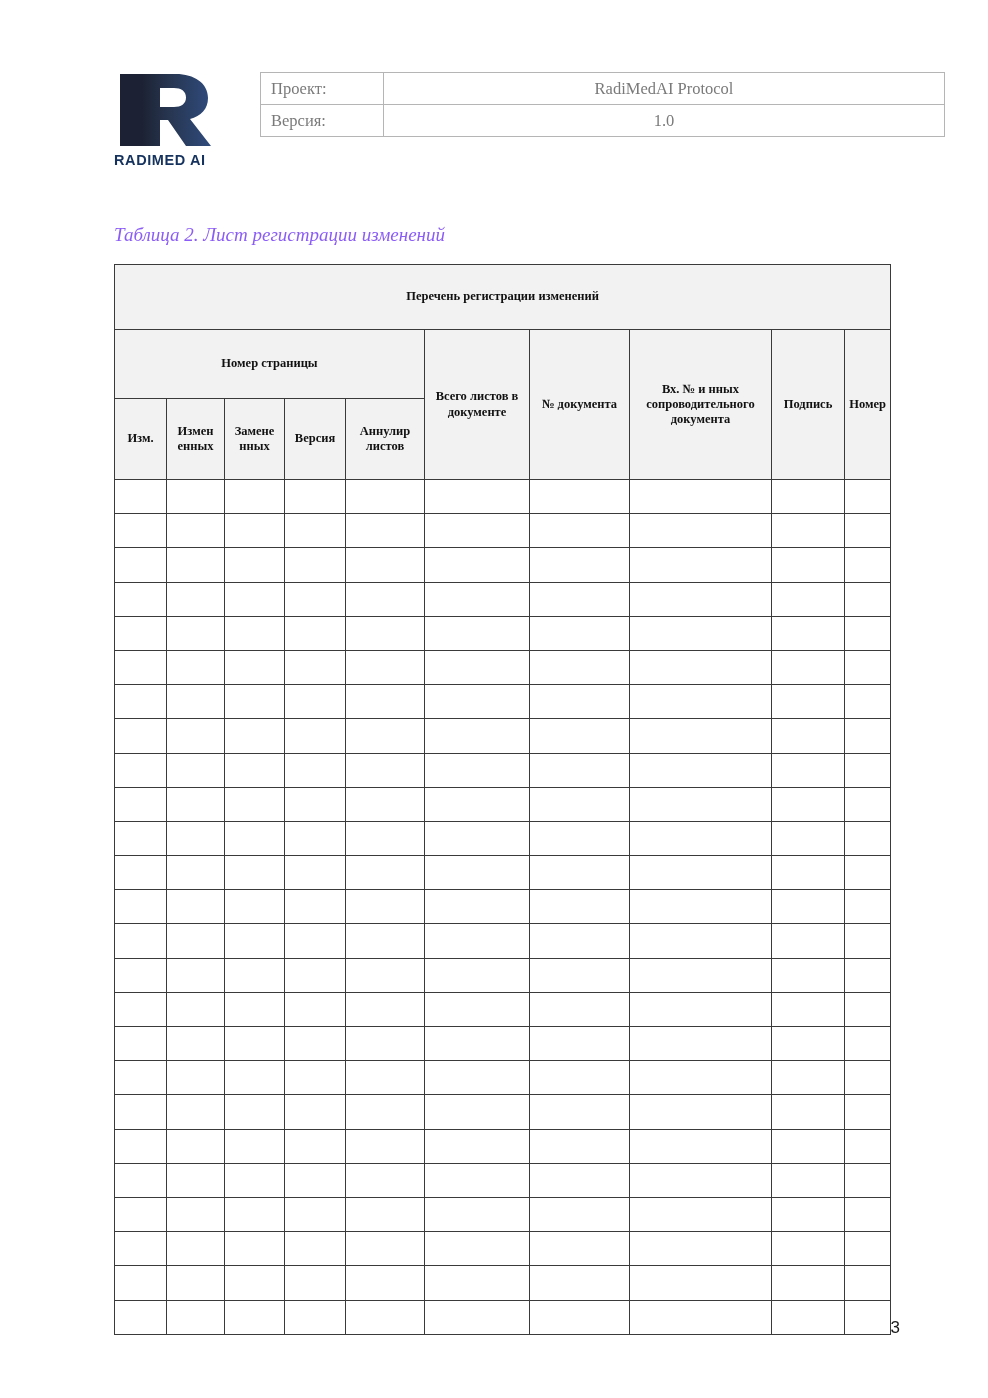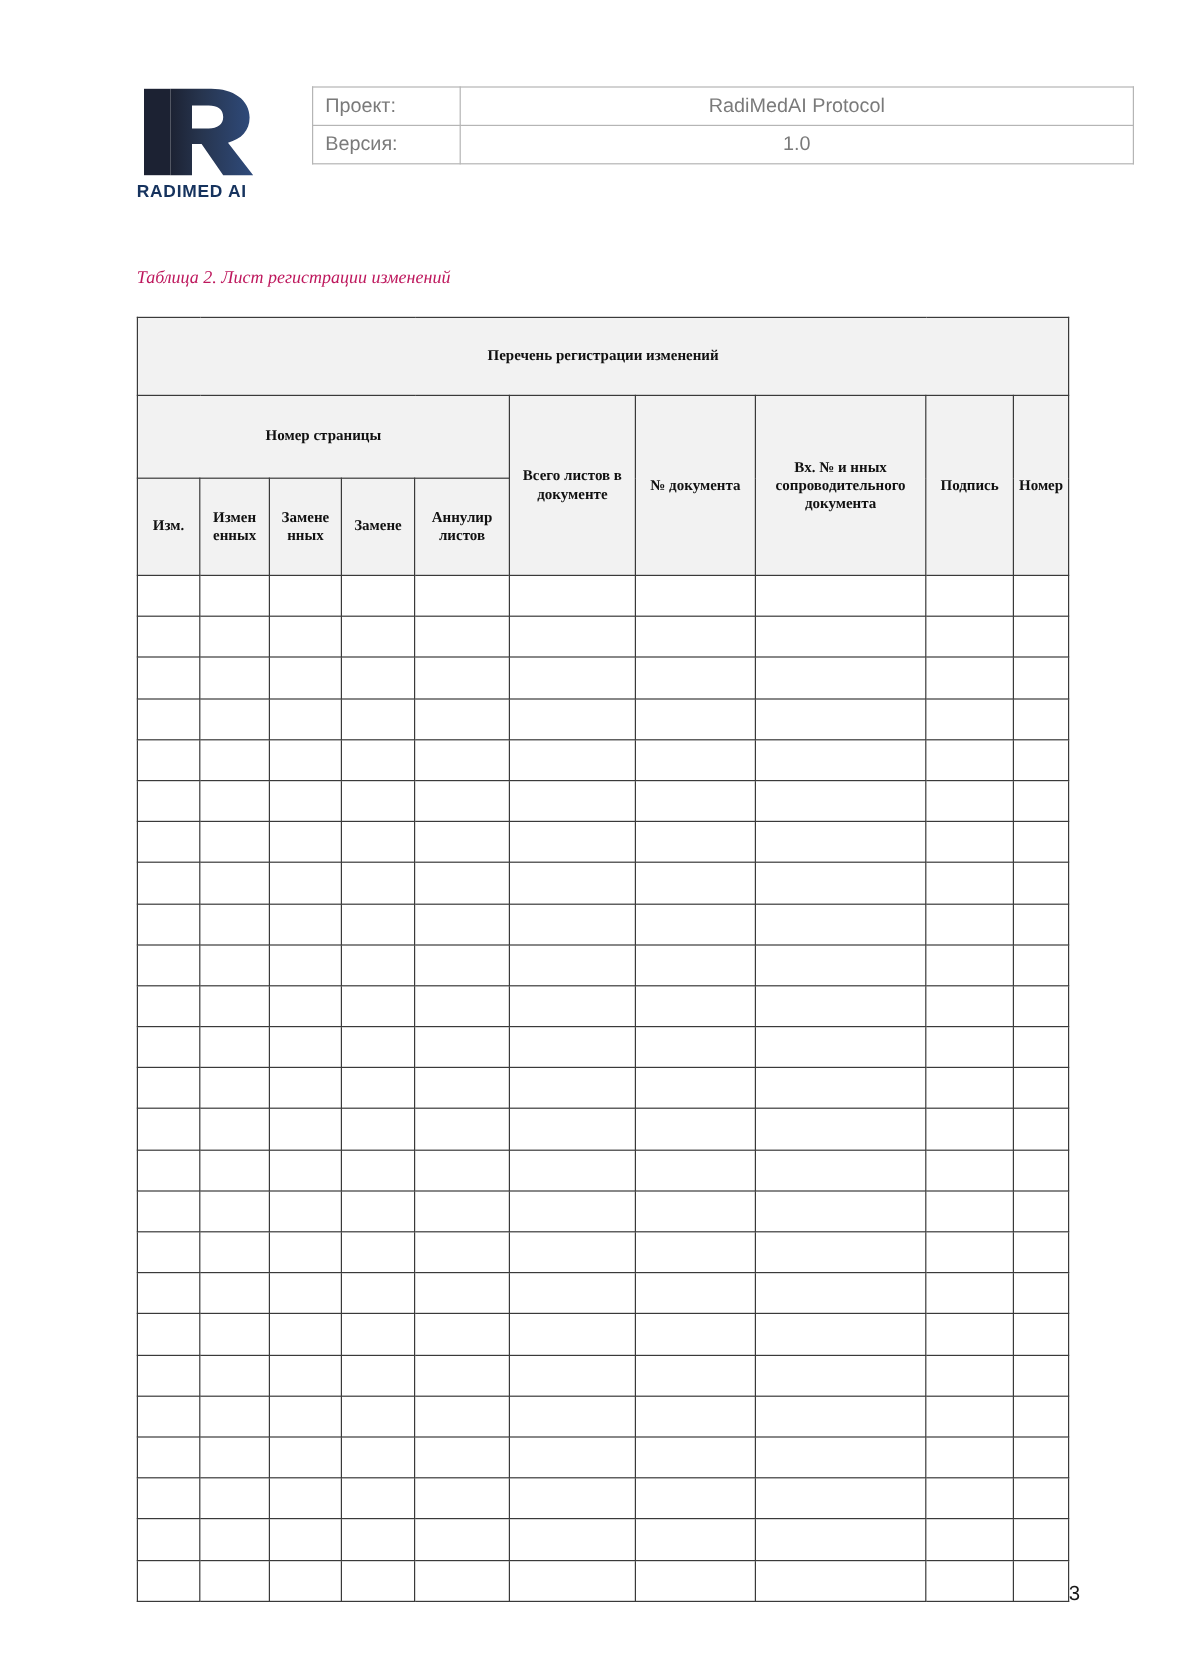--- a/index.html
+++ b/index.html
@@ -65,35 +65,35 @@
     border-collapse: collapse;
     table-layout: fixed;
   }
   table.meta-table td {
     border: 1px solid #b5b5b5;
     height: 31px;
     padding: 0 10px;
     font-size: 16.5px;
     color: #7a7a7a;
     vertical-align: middle;
-    font-family: Liberation Sans, sans-serif;
+    font-family: Liberation Serif, serif;
     white-space: nowrap;
     overflow: hidden;
   }
   table.meta-table td.meta-label { width: 102px; }
   table.meta-table td.meta-value { width: 540px; text-align: center; }
 
   
   .table-caption {
     position: absolute;
     left: 114px;
     top: 224px;
-    font-size: 15px;
+    font-size: 19px;
     font-style: italic;
-    color: #be185d;
+    color: #8b5cf6;
     font-family: "Liberation Serif", "DejaVu Serif", serif;
     white-space: nowrap;
   }
 
   
   .reg-wrap {
     position: absolute;
     left: 114px;
     top: 264px;
     width: 776px;
@@ -220,21 +220,21 @@
           <th class="tall" rowspan="2">Всего листов в документе</th>
           <th class="tall" rowspan="2">№ документа</th>
           <th class="tall" rowspan="2">Вх. № и нных сопроводительного документа</th>
           <th class="tall" rowspan="2">Подпись</th>
           <th class="tall" rowspan="2">Номер</th>
         </tr>
         <tr>
           <th class="sub">Изм.</th>
           <th class="sub">Измен енных</th>
           <th class="sub">Замене нных</th>
-          <th class="sub">Замене</th>
+          <th class="sub">Версия</th>
           <th class="sub">Аннулир листов</th>
         </tr>
       </thead>
       <tbody>
           <tr>
             <td></td>
             <td></td>
             <td></td>
             <td></td>
             <td></td>

